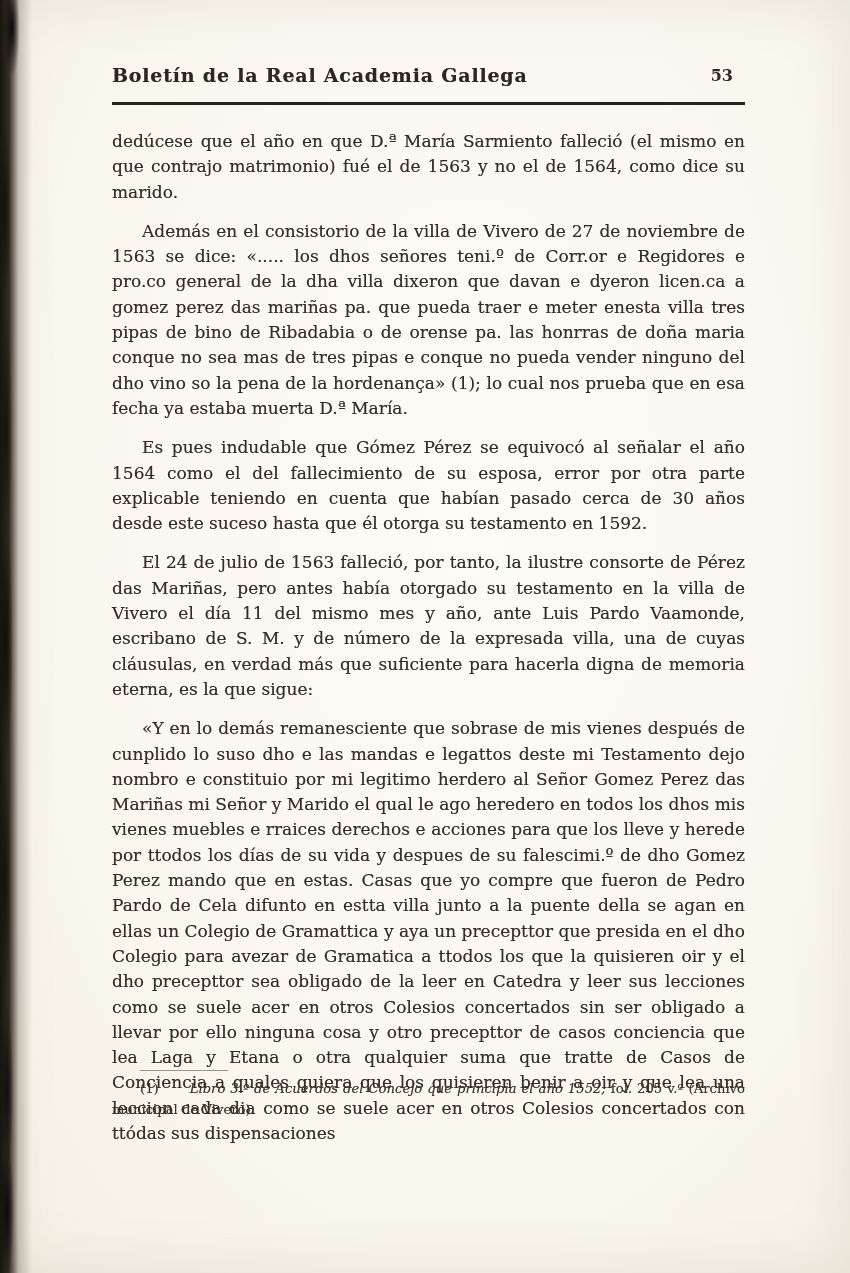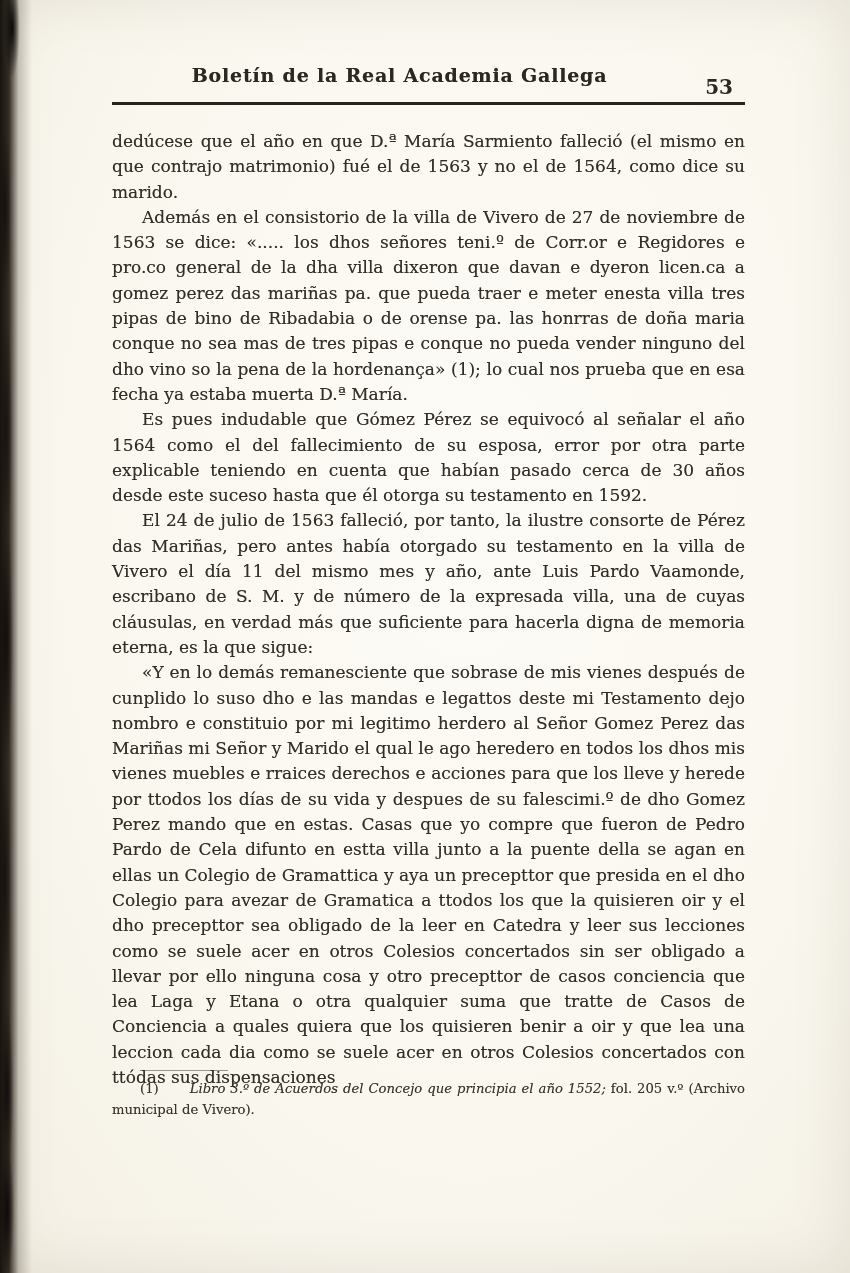--- a/index.html
+++ b/index.html
@@ -23,35 +23,36 @@
       radial-gradient(ellipse 8px 150px  at 5px 880px,   rgba(18,15,12,0.8),  rgba(0,0,0,0) 70%),
       radial-gradient(ellipse 9px 120px  at 7px 1090px,  rgba(14,12,9,0.88),  rgba(0,0,0,0) 70%),
       radial-gradient(ellipse 10px 90px  at 7px 1210px,  rgba(10,8,6,0.92),   rgba(0,0,0,0) 72%),
       linear-gradient(90deg, #17140f 0%, #332d24 28%, rgba(80,70,56,0.28) 58%, rgba(80,70,56,0) 100%);
   }
 
   .content { position:absolute; left:112px; top:64px; width:633px; }
 
   .page-header { position:relative; height:30px; }
   .journal-title {
-    display:block; text-align:center; padding-right:58px;
+    display:block; text-align:left; padding-right:58px;
     font-size:19px; font-weight:bold; letter-spacing:0.8px;
     color:#2c2721; text-shadow:0 0 0.5px rgba(44,39,33,0.55);
   }
   .page-number {
-    position:absolute; right:12px; top:11px;
-    font-size:20px; font-weight:bold; color:#2c2721;
+    position:absolute; right:12px; top:2px;
+    font-size:16px; font-weight:bold; color:#2c2721;
   }
   .header-rule { margin-top:8px; border-top:3px solid #27231d; }
 
   .body-text { margin-top:24px; }
   .para {
     font-size:17px; line-height:25.3px; text-align:justify;
     text-indent:30px; color:#322d26;
     text-shadow:0 0 0.4px rgba(50,45,38,0.5);
+    margin-top:14px;
   }
   .para.first { text-indent:0; }
 
   .footnote-area { position:absolute; left:112px; top:1070px; width:633px; }
   .footnote-rule {
     width:88px; margin-left:28px; margin-bottom:7px;
     border-top:1px solid rgba(60,54,45,0.5);
   }
   .footnote {
     font-size:13.2px; line-height:21px; text-align:justify;

